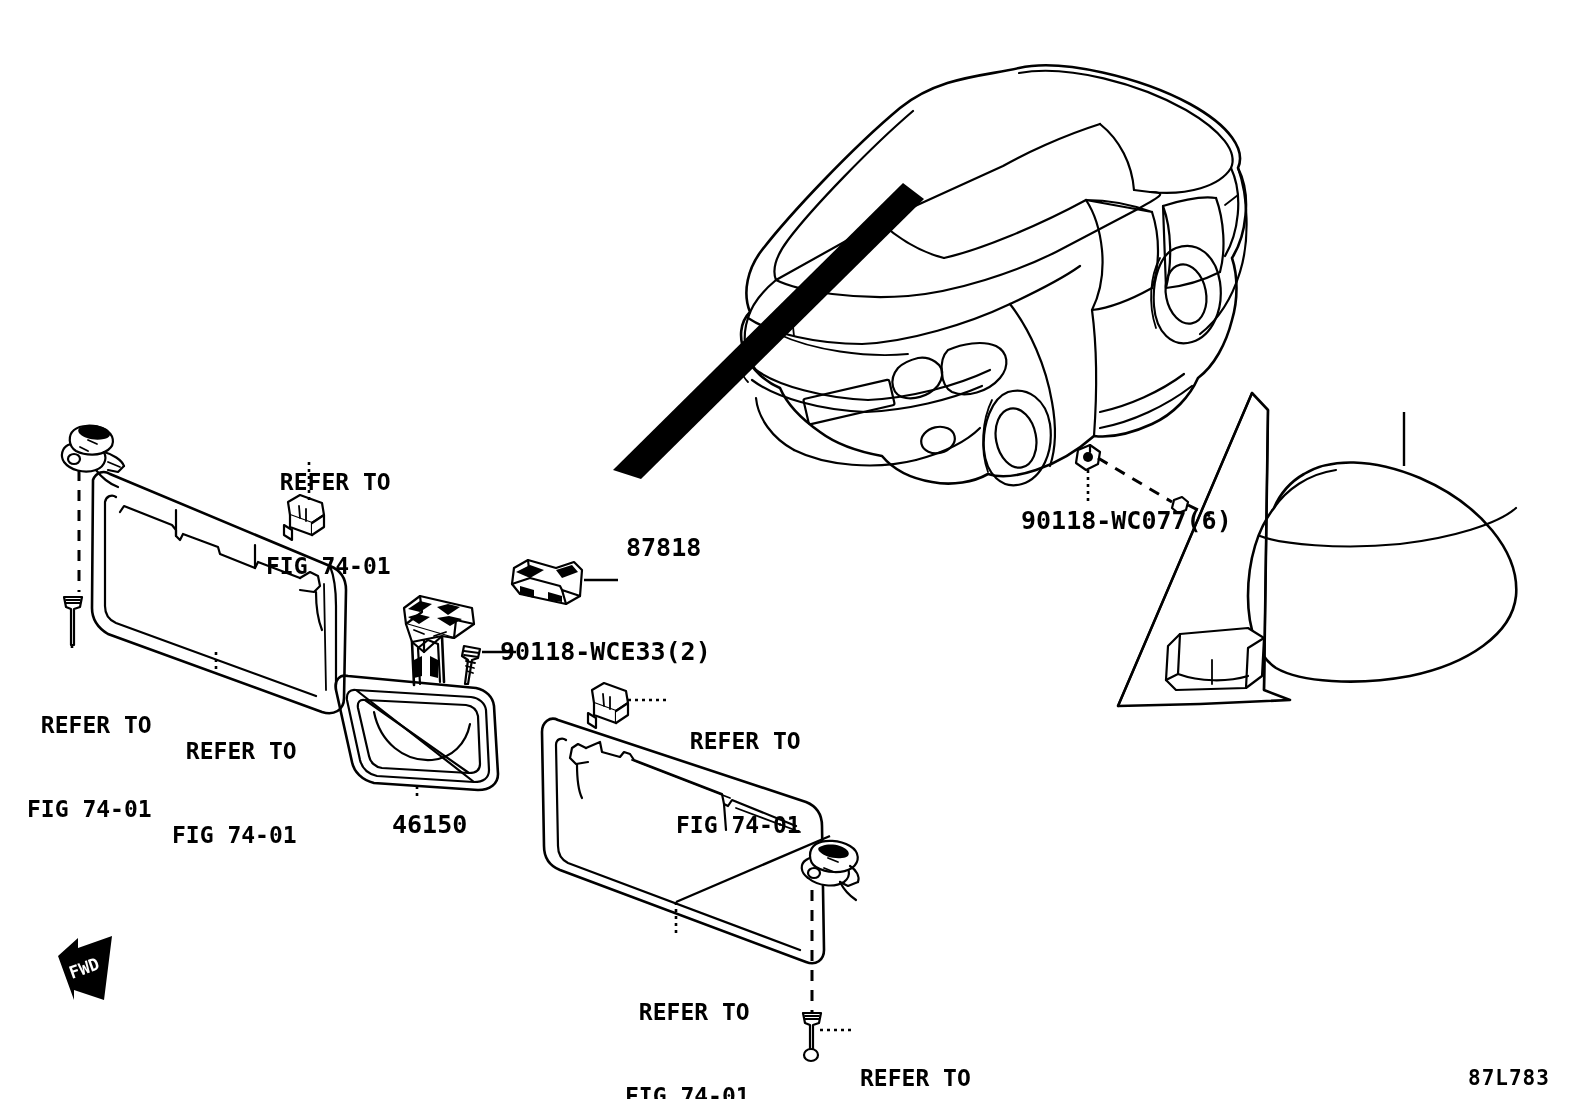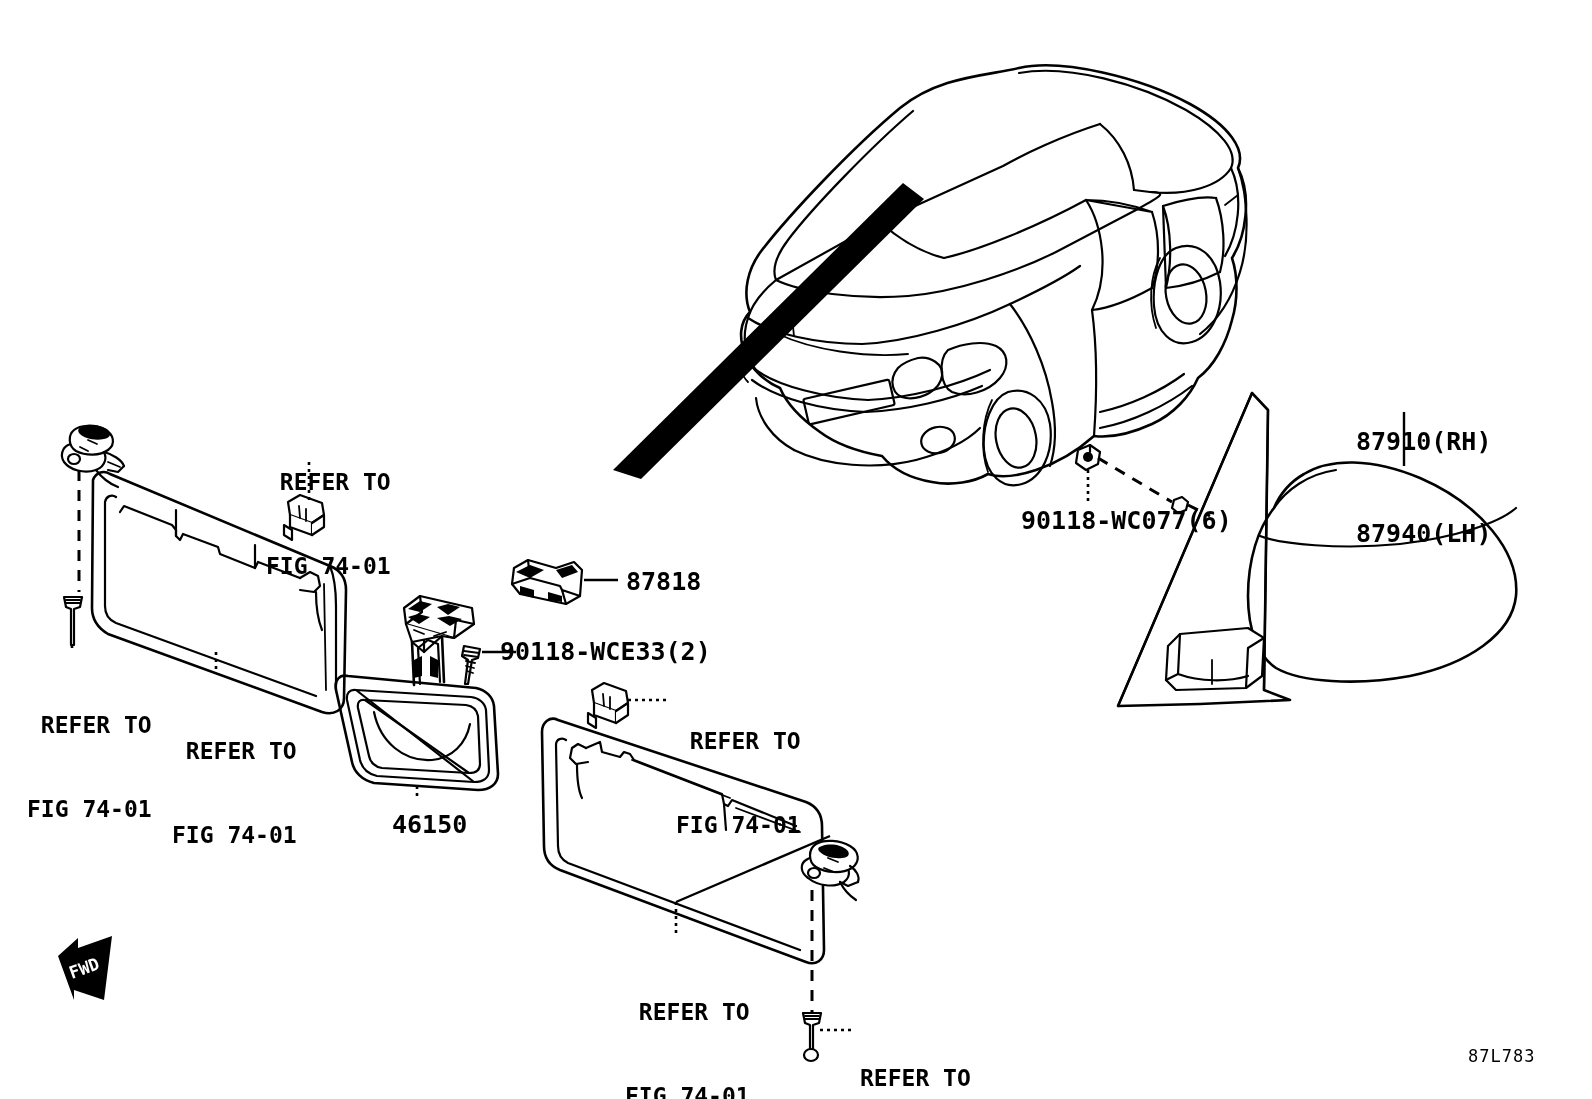--- a/index.html
+++ b/index.html
@@ -34,23 +34,24 @@
     letter-spacing: 0px;
   }
   .lbl-part {
     font-size: 25px;
   }
   .lbl-refer {
     font-size: 23px;
     text-align: right;
   }
   .lbl-fig {
-    font-size: 17px;
-    font-weight: normal;
+    font-size: 21px;
+    font-weight: bold;
     letter-spacing: 1px;
+    margin-top: 20px;
   }
   .lbl-fwd {
     font-size: 17px;
     color: #ffffff;
     font-weight: bold;
   }
   .stack > div { display: block; }
 </style>
 </head>
 <body>
@@ -394,28 +395,24 @@
 
       <line class="dash" x1="812" y1="890" x2="812" y2="1012"></line>
       <line class="dot" x1="820" y1="1030" x2="852" y2="1030"></line>
     </g>
 
     <g>
       <path class="blk" d="M58 956 L78 938 L78 948 L112 936 L104 1000 L74 990 L74 1000 Z"></path>
     </g>
   </svg>
 
-  <div class="lbl lbl-part stack" style="left:1356px; top:366px;">
-    <div>87910(RH)</div>
-    <div>87940(LH)</div>
-  </div>
 
   <div class="lbl lbl-part" style="left:1021px; top:506px;">90118-WC077(6)</div>
 
-  <div class="lbl lbl-part" style="left:626px; top:567px;">87818</div>
+  <div class="lbl lbl-part" style="left:626px; top:533px;">87818</div>
 
   <div class="lbl lbl-part" style="left:500px; top:637px;">90118-WCE33(2)</div>
 
   <div class="lbl lbl-part" style="left:392px; top:810px;">46150</div>
 
   <div class="lbl lbl-refer stack" style="left:266px; top:412px;">
     <div>REFER TO</div>
     <div>FIG 74-01</div>
   </div>
 

